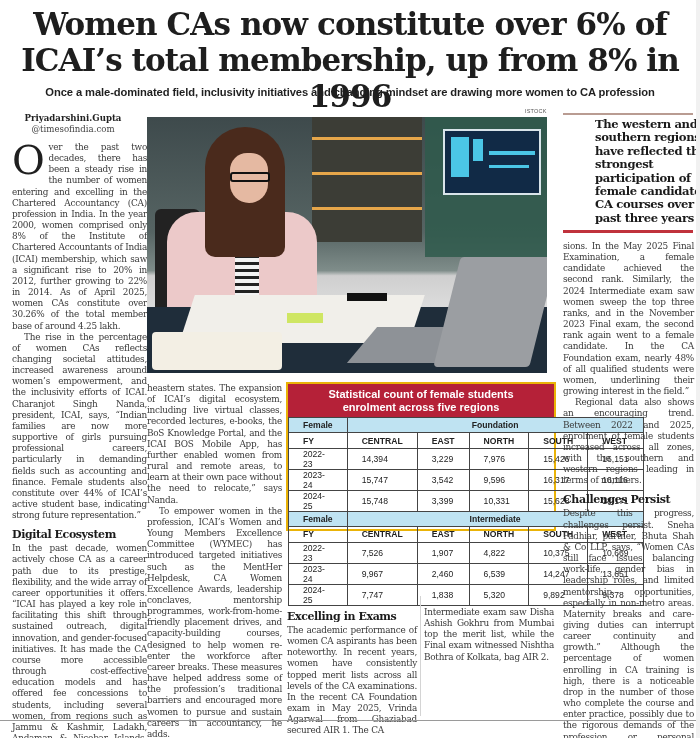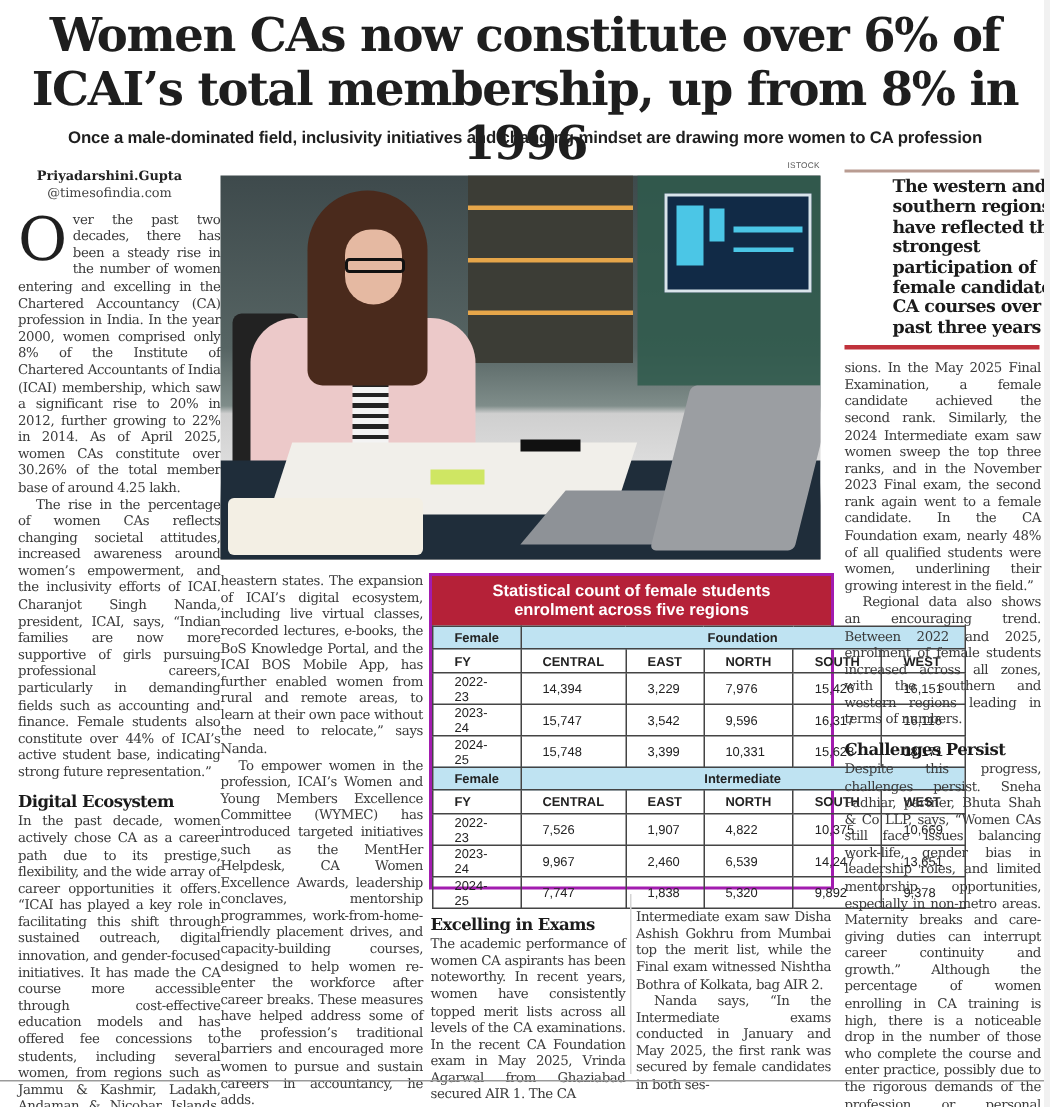--- a/index.html
+++ b/index.html
@@ -61,22 +61,22 @@
 
   .pull-top { position: absolute; left: 563px; top: 113px; width: 130px; height: 2px; background: #b99c92; }
   .pull-quote {
     position: absolute; left: 563px; top: 118px; width: 134px;
     font-family: "DejaVu Serif", serif; font-weight: bold; font-size: 11.6px; line-height: 13.4px;
     color: #1b1b1b; letter-spacing: -0.35px; margin-left: 32px;
   }
   .pull-bottom { position: absolute; left: 563px; top: 230px; width: 130px; height: 3px; background: #c0323c; }
 
   .table-box {
-    position: absolute; left: 286px; top: 382px; width: 270px; height: 211px;
-    border: 2px solid #a21caf; background: #fff; font-family: "Liberation Sans", sans-serif;
+    position: absolute; left: 286px; top: 382px; width: 270px; height: 149px;
+    border: 2px solid #eab308; background: #fff; font-family: "Liberation Sans", sans-serif;
   }
   .table-title {
     background: #b52138; color: #fff; text-align: center; font-weight: bold;
     font-size: 11px; line-height: 12.5px; padding: 2px 2px 2px 2px; height: 33px;
     display: flex; flex-direction: column; justify-content: center;
   }
   table { border-collapse: collapse; width: 100%; font-size: 8.6px; color: #222; }
   td, th { border: 1px solid #444; padding: 0 14px; height: 15.4px; text-align: left; }
   th { font-weight: bold; }
   tr.band th { background: #bfe3f2; }
@@ -237,21 +237,20 @@
       </tbody>
   </table>
 </div>
 
 <div class="col c3a">
   <h3 style="margin-top:16px">Excelling in Exams</h3>
   <p>The academic performance of women CA aspirants has been noteworthy. In recent years, women have consistently topped merit lists across all levels of the CA examinations. In the recent CA Foundation exam in May 2025, Vrinda Agarwal from Ghaziabad secured AIR 1. The CA</p>
 </div>
 <div class="col c3b" style="top:607px">
   <p>Intermediate exam saw Disha Ashish Gokhru from Mumbai top the merit list, while the Final exam witnessed Nishtha Bothra of Kolkata, bag AIR 2.</p>
-  <p class="indent">Nanda says, “In the Intermediate exams conducted in January and May 2025, the first rank was secured by female candidates in both ses-</p>
 </div>
 
 <div class="pull-top"></div>
 <div class="pull-quote">The western and southern regions have reflected the strongest participation of female candidates in CA courses over the past three years</div>
 <div class="pull-bottom"></div>
 
 <div class="col c4">
   <p>sions. In the May 2025 Final Examination, a female candidate achieved the second rank. Similarly, the 2024 Intermediate exam saw women sweep the top three ranks, and in the November 2023 Final exam, the second rank again went to a female candidate. In the CA Foundation exam, nearly 48% of all qualified students were women, underlining their growing interest in the field.”</p>
   <p class="indent">Regional data also shows an encouraging trend. Between 2022 and 2025, enrolment of female students increased across all zones, with the southern and western regions leading in terms of numbers.</p>
   <h3>Challenges Persist</h3>

